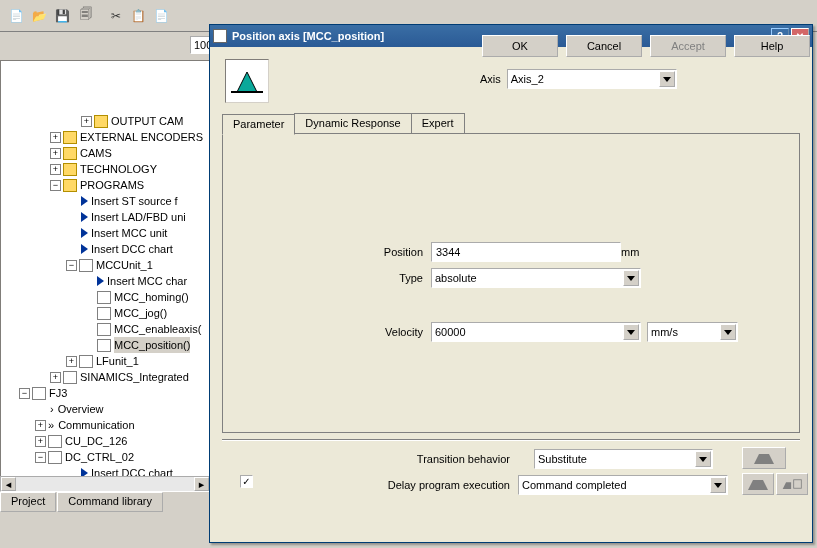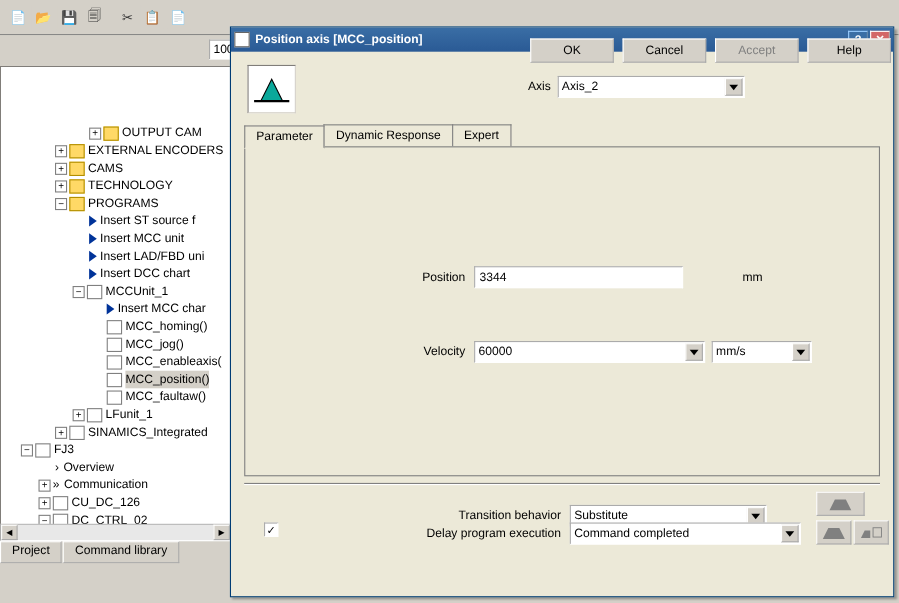--- a/index.html
+++ b/index.html
@@ -55,21 +55,21 @@
 .dd-arrow { width:0; height:0; border-left:4px solid transparent; border-right:4px solid transparent; border-top:5px solid #000; }
 .textbox { height:20px; border:1px inset #fff; background:#fff; padding:2px 4px; }
 
 .tab-strip { position:absolute; left: 12px; top: 66px; display:flex; height:21px; }
 .tab { padding: 3px 10px; border:1px solid #808080; border-bottom:none; background:#ece9d8; margin-right:-1px; position:relative; }
 .tab.active { background:#ece9d8; z-index:2; border-bottom:1px solid #ece9d8; top:1px; }
 .tab-panel { position:absolute; left:12px; top:86px; width:578px; height:300px; border:1px solid #808080; border-top:1px solid #808080; background:#ece9d8; }
 
 .form-row { position:absolute; display:flex; align-items:center; }
 .form-row .lbl { width:70px; text-align:right; margin-right:8px; }
-.unit { margin-left:18px;padding-left:36px; }
+.unit { margin-left:0; }
 
 .divider { position:absolute; left:12px; top:392px; width:578px; height:2px; border-top:1px solid #808080; border-bottom:1px solid #fff; }
 
 .checkbox { width:13px; height:13px; border:1px inset #fff; background:#fff; display:inline-flex; align-items:center; justify-content:center; font-size:10px; }
 
 .trap-btn { width:44px; height:22px; border:1px outset #fff; background:#d4d0c8; display:flex; align-items:center; justify-content:center; }
 .trap-shape { width:26px; height:12px; }
 
 .dlg-buttons { position:absolute; left:16px; bottom:10px; width:100%; display:flex; justify-content:flex-end; gap:8px; padding-right:18px; }
 .dlg-btn { width:76px; height:22px; border:1px outset #fff; background:#d4d0c8; text-align:center; line-height:20px; }
@@ -126,26 +126,26 @@
         <span class="tree-label">PROGRAMS</span>
       </div>
     <div class="tree-node">
         <span class="ind" style="width:78px"></span>
         <span class="arrow-b"></span>
         <span class="tree-label">Insert ST source f</span>
       </div>
     <div class="tree-node">
         <span class="ind" style="width:78px"></span>
         <span class="arrow-b"></span>
+        <span class="tree-label">Insert LAD/FBD uni</span>
+      </div>
+    <div class="tree-node">
+        <span class="ind" style="width:78px"></span>
+        <span class="arrow-b"></span>
         <span class="tree-label">Insert MCC unit</span>
-      </div>
-    <div class="tree-node">
-        <span class="ind" style="width:78px"></span>
-        <span class="arrow-b"></span>
-        <span class="tree-label">Insert LAD/FBD uni</span>
       </div>
     <div class="tree-node">
         <span class="ind" style="width:78px"></span>
         <span class="arrow-b"></span>
         <span class="tree-label">Insert DCC chart</span>
       </div>
     <div class="tree-node">
         <span class="ind" style="width:63px"></span>
         <span class="tree-expand">−</span>
         <span class="tree-icon block-i"></span>
@@ -168,25 +168,20 @@
       </div>
     <div class="tree-node">
         <span class="ind" style="width:94px"></span>
         <span class="tree-icon block-i"></span>
         <span class="tree-label">MCC_enableaxis(</span>
       </div>
     <div class="tree-node">
         <span class="ind" style="width:94px"></span>
         <span class="tree-icon block-i"></span>
         <span class="tree-label sel">MCC_position()</span>
-      </div>
-    <div class="tree-node">
-        <span class="ind" style="width:94px"></span>
-        <span class="tree-icon block-i"></span>
-        <span class="tree-label">MCC_faultaw()</span>
       </div>
     <div class="tree-node">
         <span class="ind" style="width:63px"></span>
         <span class="tree-expand">+</span>
         <span class="tree-icon block-i"></span>
         <span class="tree-label">LFunit_1</span>
       </div>
     <div class="tree-node">
         <span class="ind" style="width:47px"></span>
         <span class="tree-expand">+</span>
@@ -272,40 +267,49 @@
       <div class="tab">Dynamic Response</div>
       <div class="tab">Expert</div>
     </div>
 
     <div class="tab-panel">
       <div class="form-row" style="left:130px; top:108px;">
         <span class="lbl">Position</span>
         <input class="textbox" style="width: 190px;" value="3344">
         <span class="unit">mm</span>
       </div>
-      <div class="form-row" style="left:130px; top:176px;">
+      <div class="form-row" style="left:130px; top:134px;">
+        <span class="lbl">Type</span>
+        <div class="dropdown" style="width:210px">
+          <span>absolute</span>
+          <div class="dd-btn">
+              <div class="dd-arrow"></div>
+            </div>
+        </div>
+      </div>
+      <div class="form-row" style="left:130px; top:188px;">
         <span class="lbl">Velocity</span>
         <div class="dropdown" style="width:210px">
           <span>60000</span>
           <div class="dd-btn">
               <div class="dd-arrow"></div>
             </div>
         </div>
         <div class="dropdown" style="width:91px; margin-left:6px">
           <span>mm/s</span>
           <div class="dd-btn">
               <div class="dd-arrow"></div>
             </div>
         </div>
       </div>
     </div>
 
     <div class="divider"></div>
 
-    <div class="form-row" style="left:160px; top:412px;">
+    <div class="form-row" style="left:160px; top:402px;gap:16px;">
       <span class="lbl" style="width:140px">Transition behavior</span>
       <div class="dropdown" style="width:179px">
         <span>Substitute</span>
         <div class="dd-btn">
             <div class="dd-arrow"></div>
           </div>
       </div>
     </div>
 
     <div class="form-row" style="left:30px; top:428px;">

